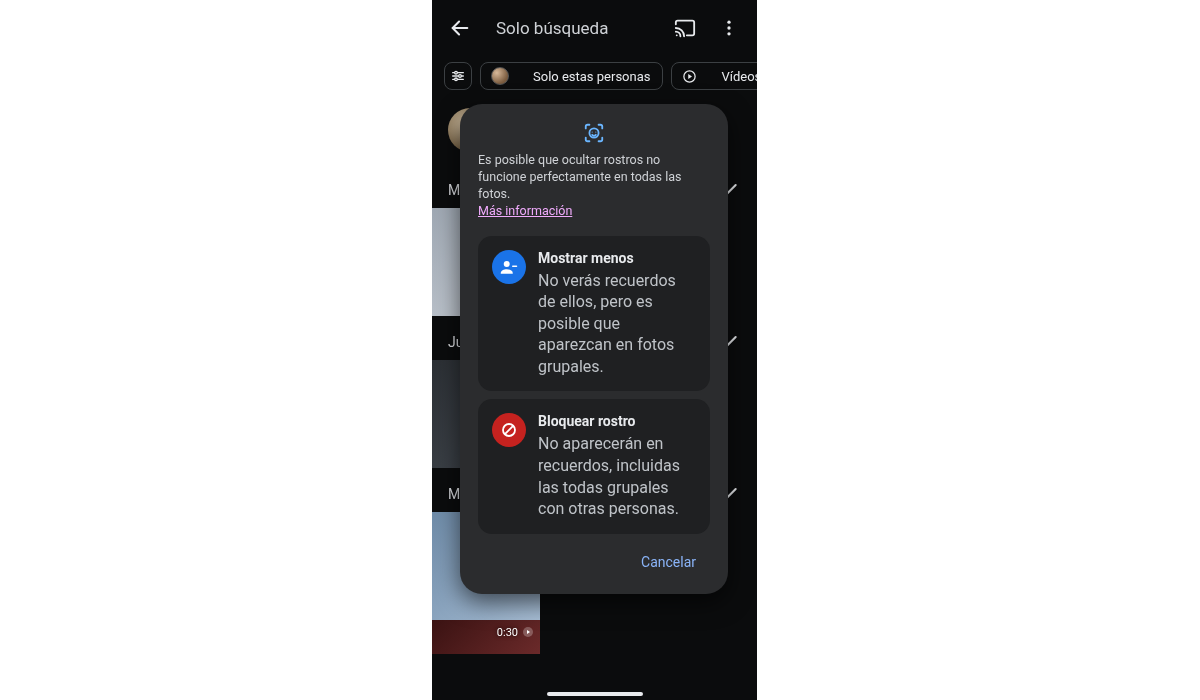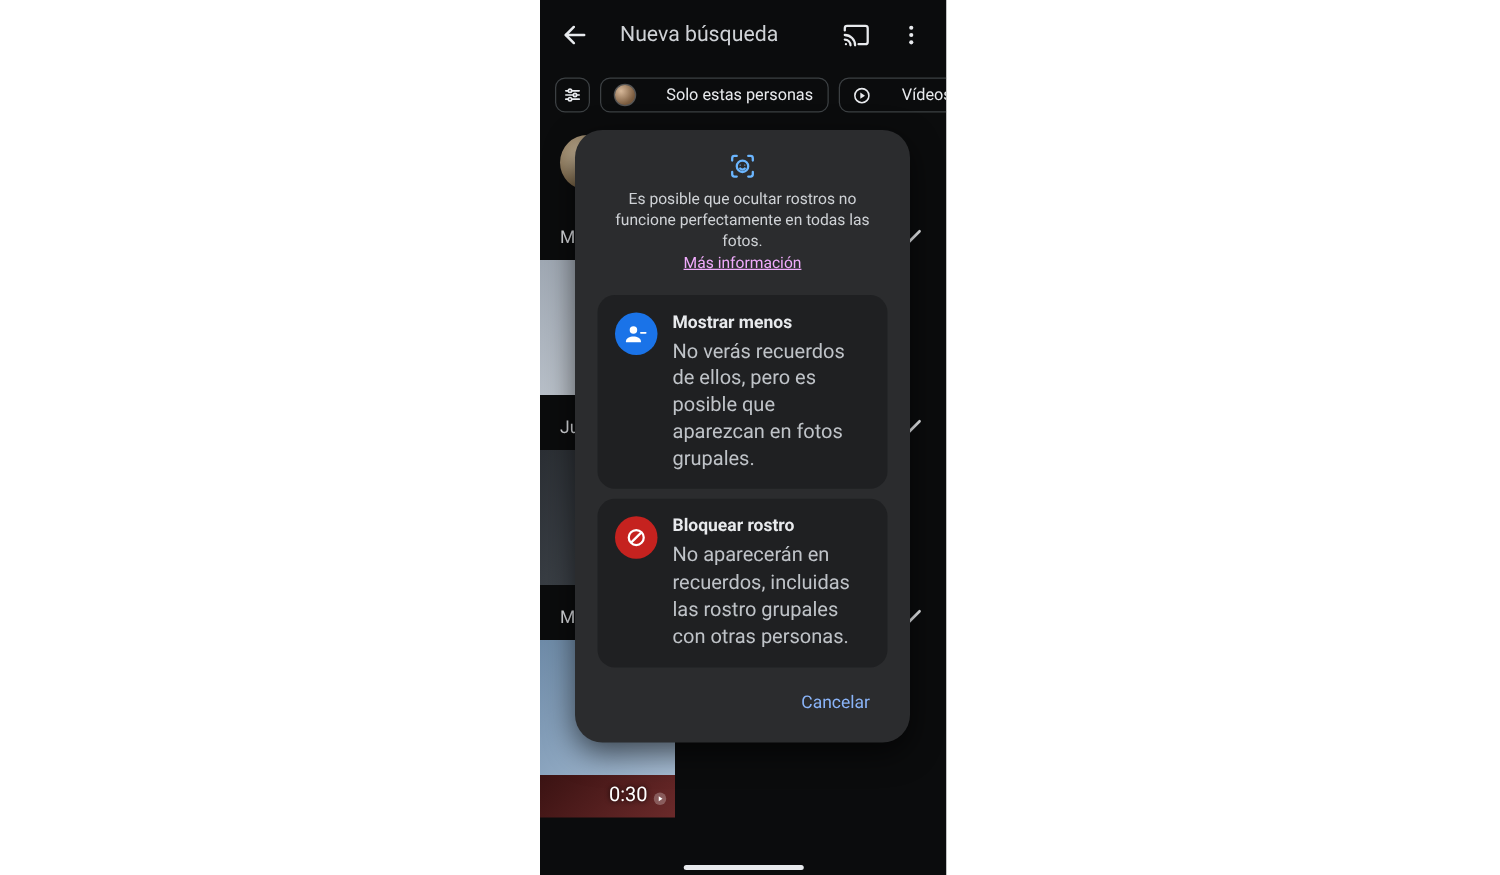--- a/index.html
+++ b/index.html
@@ -105,22 +105,22 @@
     background: #2a2d31;
     position: relative;
     flex: none;
   }
   .thumb.light { background: linear-gradient(135deg,#9fa8b3,#cfd5dc); }
   .thumb.darkish { background: linear-gradient(135deg,#2b2f34,#454b52); }
   .thumb.blue { background: linear-gradient(135deg,#6e8ba8,#a7bdd4); }
   .thumb.red { background: linear-gradient(135deg,#3a1212,#6b2a2a); }
   .thumb .dur {
     position:absolute; right:6px; top:6px;
-    font-size:16px; color:#fff;
-    display:flex; align-items:flex-end; gap:4px;
+    font-size:11px; color:#fff;
+    display:flex; align-items:flex-start; gap:4px;
     text-shadow:0 0 4px #000;
   }
 
   .select-badge {
     width:22px;height:22px;border:2px solid #9aa0a6;border-radius:50%;
     display:flex;align-items:center;justify-content:center;
   }
 
   
   .scrim {
@@ -145,21 +145,20 @@
   .dialog-title {
     font-size: 20px;
     line-height:1.3;
     font-weight:400;
     margin-bottom:12px;
   }
   .dialog-desc {
     font-size:12.5px;
     color:#cfd2d6;
     line-height:1.35;
-    text-align:center;
   }
   .dialog-desc a {
     color:#f0abfc;
   }
   .options { margin-top:16px; display:flex; flex-direction:column; gap:8px; }
   .option {
     background:#1f2022;
     border-radius:14px;
     padding:14px 14px 14px 14px;
     display:flex; gap:12px;
@@ -192,21 +191,21 @@
 
 <div class="device">
 
   <div class="appbar">
     <div class="icon-btn">
       <svg width="22" height="22" viewBox="0 0 24 24" fill="none" stroke="currentColor" stroke-width="2.2" stroke-linecap="round" stroke-linejoin="round">
           <line x1="20" y1="12" x2="4" y2="12"></line>
           <polyline points="11 5 4 12 11 19"></polyline>
         </svg>
     </div>
-    <div class="appbar-title">Nueva búsqueda</div>
+    <div class="appbar-title">Solo búsqueda</div>
     <div class="appbar-right">
       <div class="icon-btn">
         <svg width="22" height="22" viewBox="0 0 24 24" fill="none" stroke="currentColor" stroke-width="2" stroke-linecap="round" stroke-linejoin="round">
             <path d="M2 8V6a2 2 0 0 1 2-2h16a2 2 0 0 1 2 2v12a2 2 0 0 1-2 2h-6"></path>
             <path d="M2 12a9 9 0 0 1 9 9"></path>
             <path d="M2 16a5 5 0 0 1 5 5"></path>
             <circle cx="3" cy="20" r="1" fill="currentColor" stroke="none"></circle>
           </svg>
       </div>
       <div class="icon-btn">
@@ -336,21 +335,21 @@
       </div>
       <div class="option">
         <div class="bubble red">
           <svg width="18" height="18" viewBox="0 0 24 24" fill="none" stroke="#fff" stroke-width="2.4">
               <circle cx="12" cy="12" r="8"></circle>
               <line x1="6.5" y1="17.5" x2="17.5" y2="6.5"></line>
             </svg>
         </div>
         <div>
           <div class="title">Bloquear rostro</div>
-          <div class="sub">No aparecerán en recuerdos, incluidas las rostro grupales con otras personas.</div>
+          <div class="sub">No aparecerán en recuerdos, incluidas las todas grupales con otras personas.</div>
         </div>
       </div>
     </div>
 
     <div class="dialog-actions">
       <div class="text-btn">Cancelar</div>
     </div>
   </div>
 
   <div class="sysbar">

